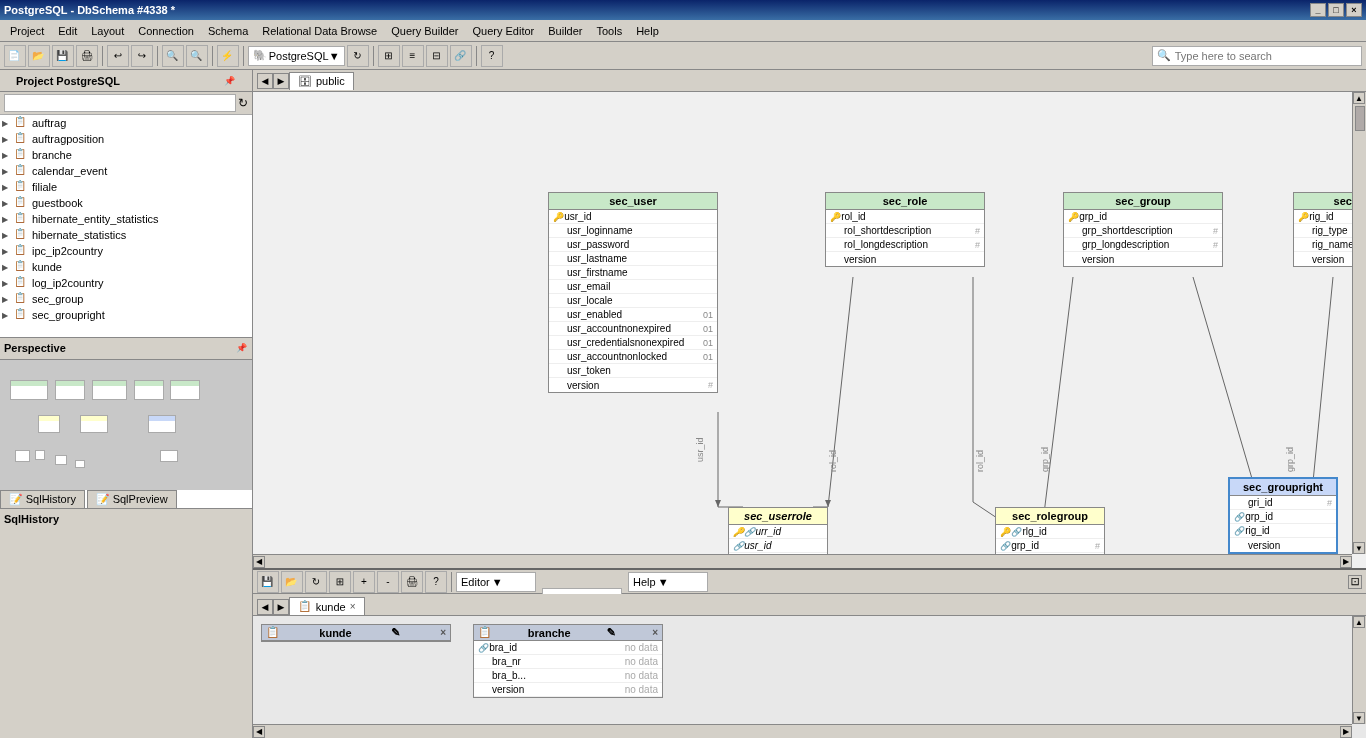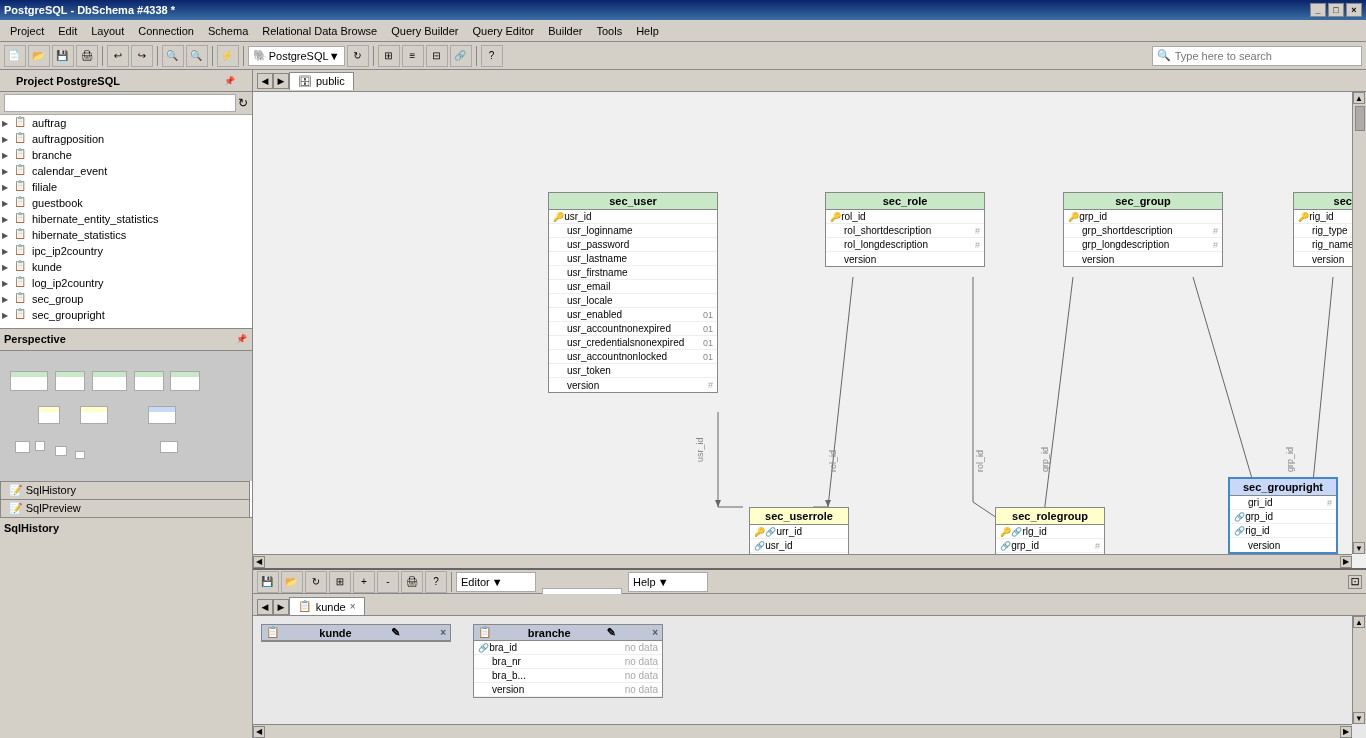--- a/index.html
+++ b/index.html
@@ -152,21 +152,20 @@
       cursor: pointer;
       white-space: nowrap;
     }
     .tree-arrow { width: 12px; font-size: 8px; color: #555; }
     .tree-icon { width: 16px; height: 14px; margin-right: 2px; font-size: 10px; }
     .tree-label { font-size: 11px; }
     #tab-bar-left {
       display: flex;
       background: #ffffff;
       border-bottom: 1px solid #888;
-      flex-direction: column;
     }
     .left-tab {
       padding: 2px 8px;
       font-size: 11px;
       cursor: pointer;
       border: 1px solid #888;
       border-bottom: none;
       background: #d4d0c8;
       margin-right: 2px;
     }
@@ -705,21 +704,21 @@
           <span class="field-icon"></span>
           <span class="field-name">rig_name</span>
 
         </div>
         <div class="db-table-row">
           <span class="field-icon"></span>
           <span class="field-name">version</span>
         </div>
       </div>
 
-      <div class="db-table" style="left:496px;top:415px;min-width:100px;">
+      <div class="db-table" style="left:475px;top:415px;min-width:100px;font-style:italic;">
         <div class="db-table-header yellow">sec_userrole</div>
         <div class="db-table-row">
           <span class="field-pk">🔑</span>
           <span class="field-fk">🔗</span>
           <span class="field-name">urr_id</span>
         </div>
         <div class="db-table-row">
           <span class="field-fk">🔗</span>
           <span class="field-name">usr_id</span>
         </div>

